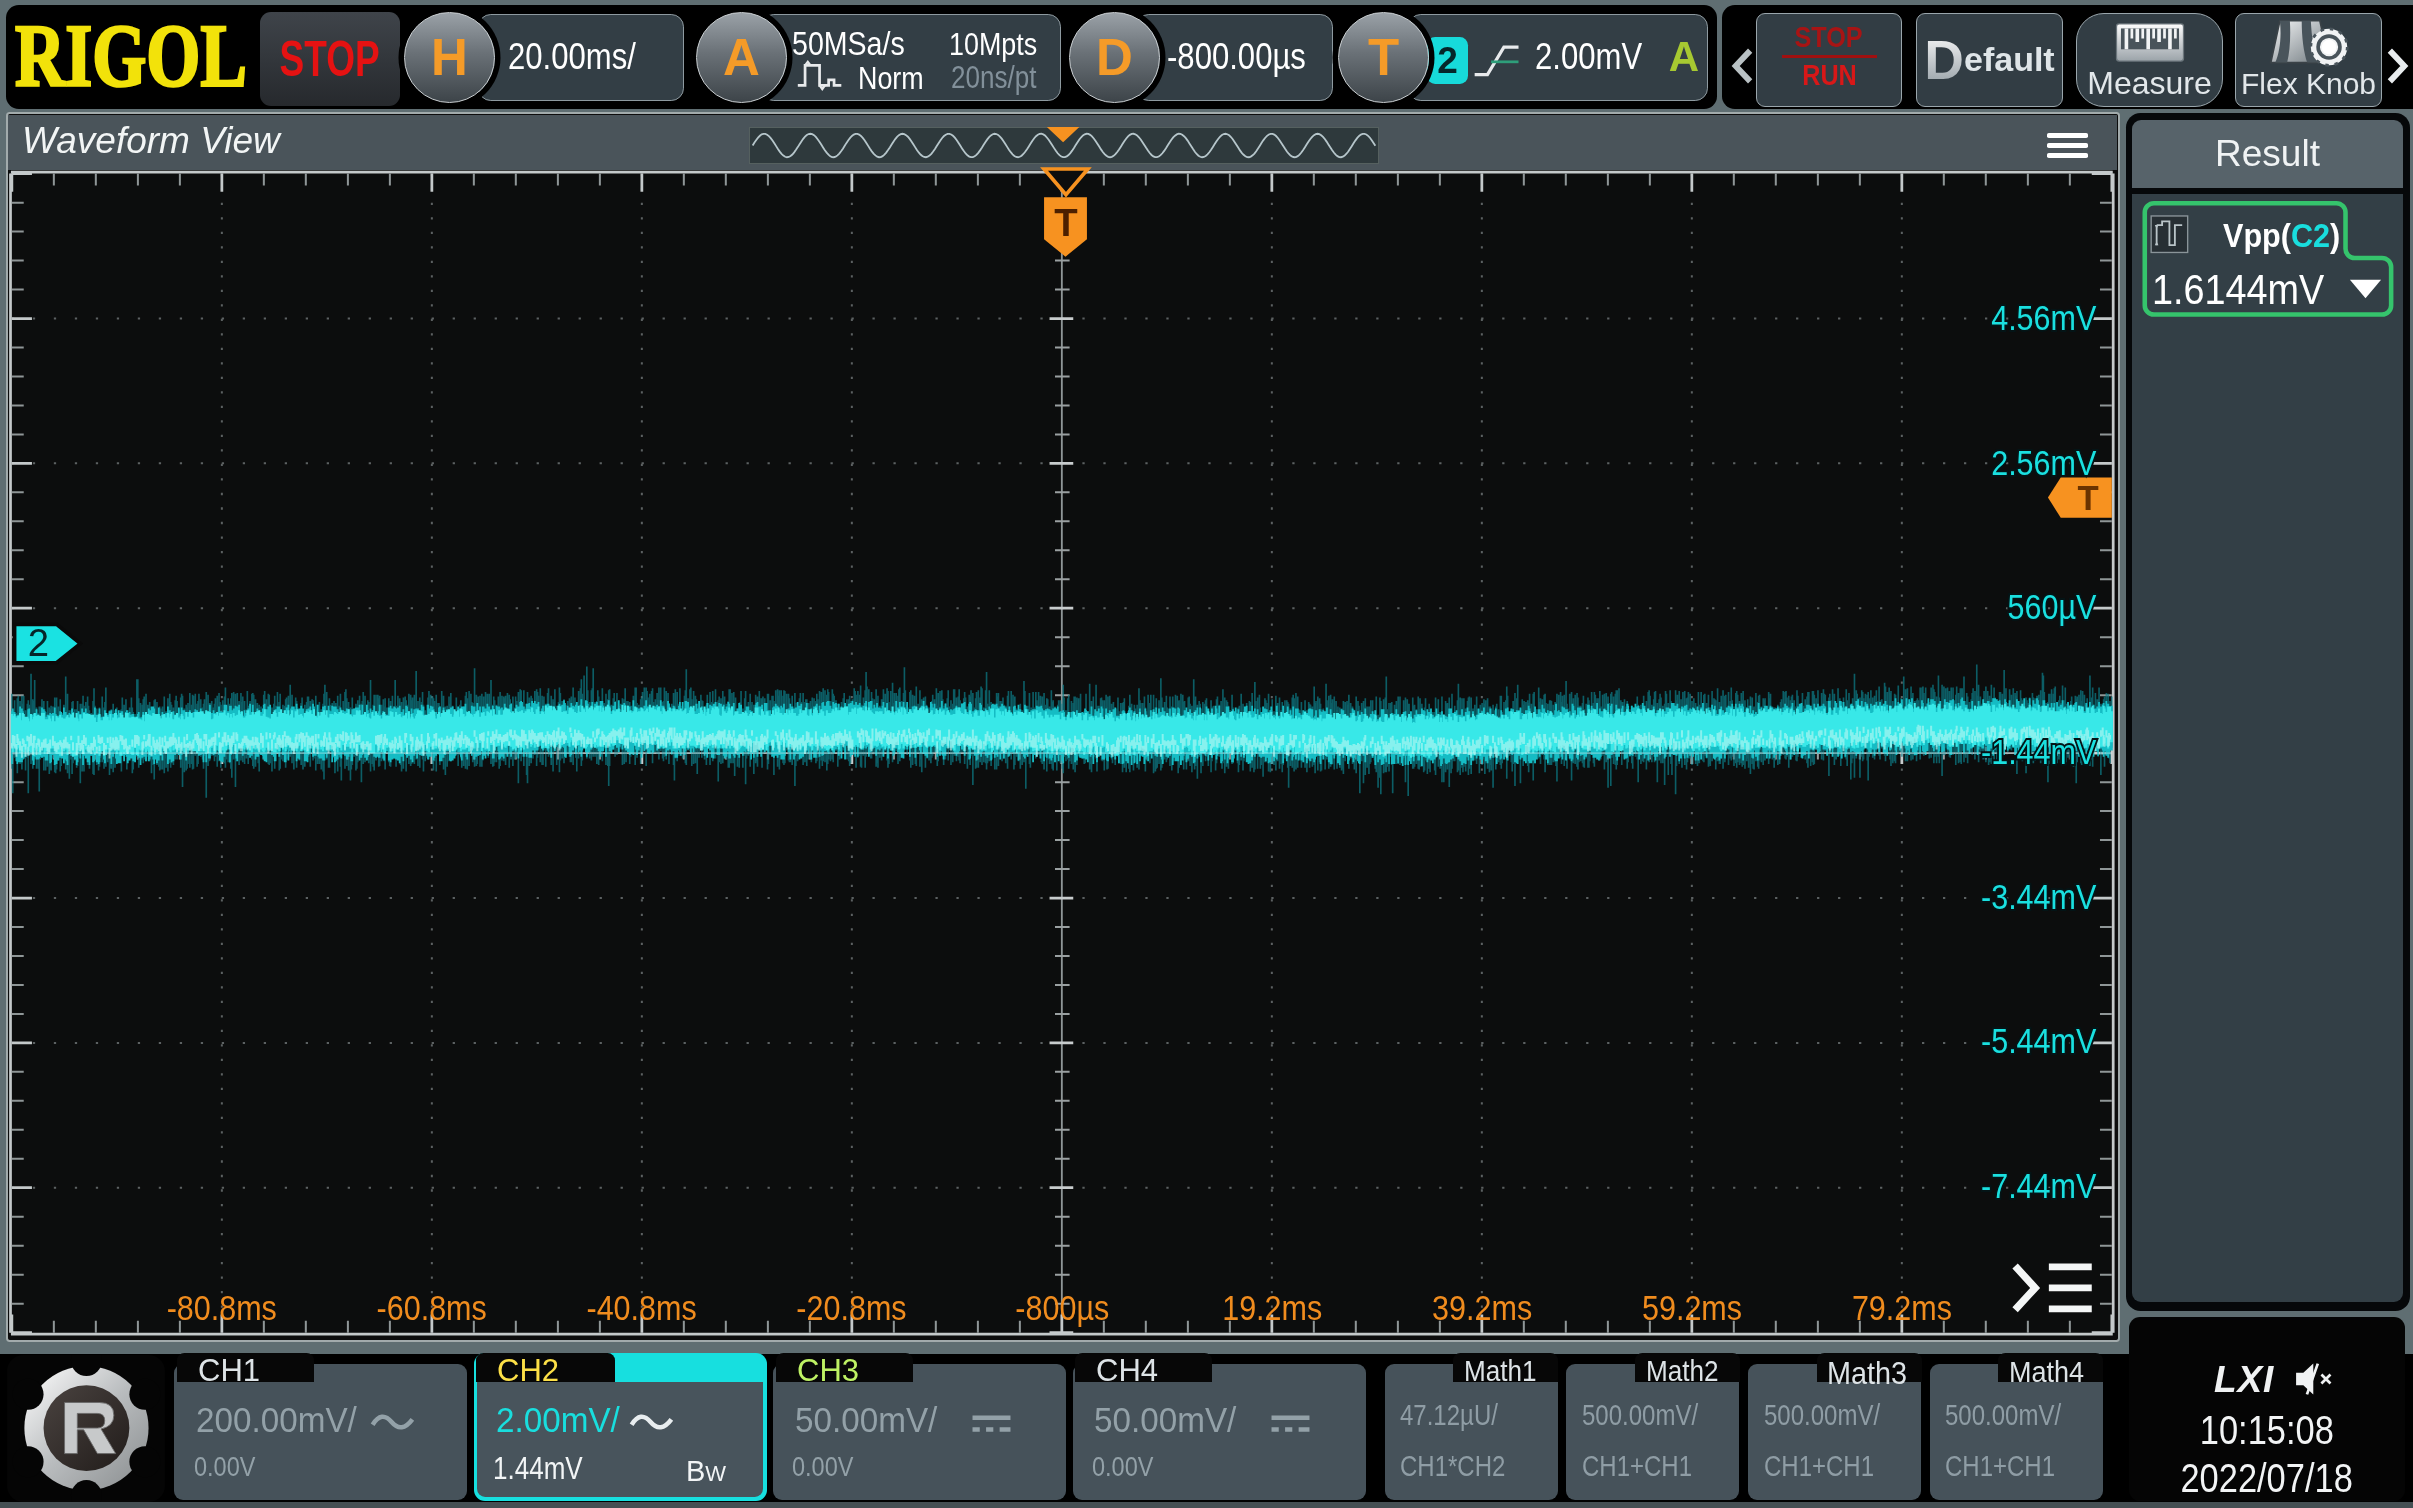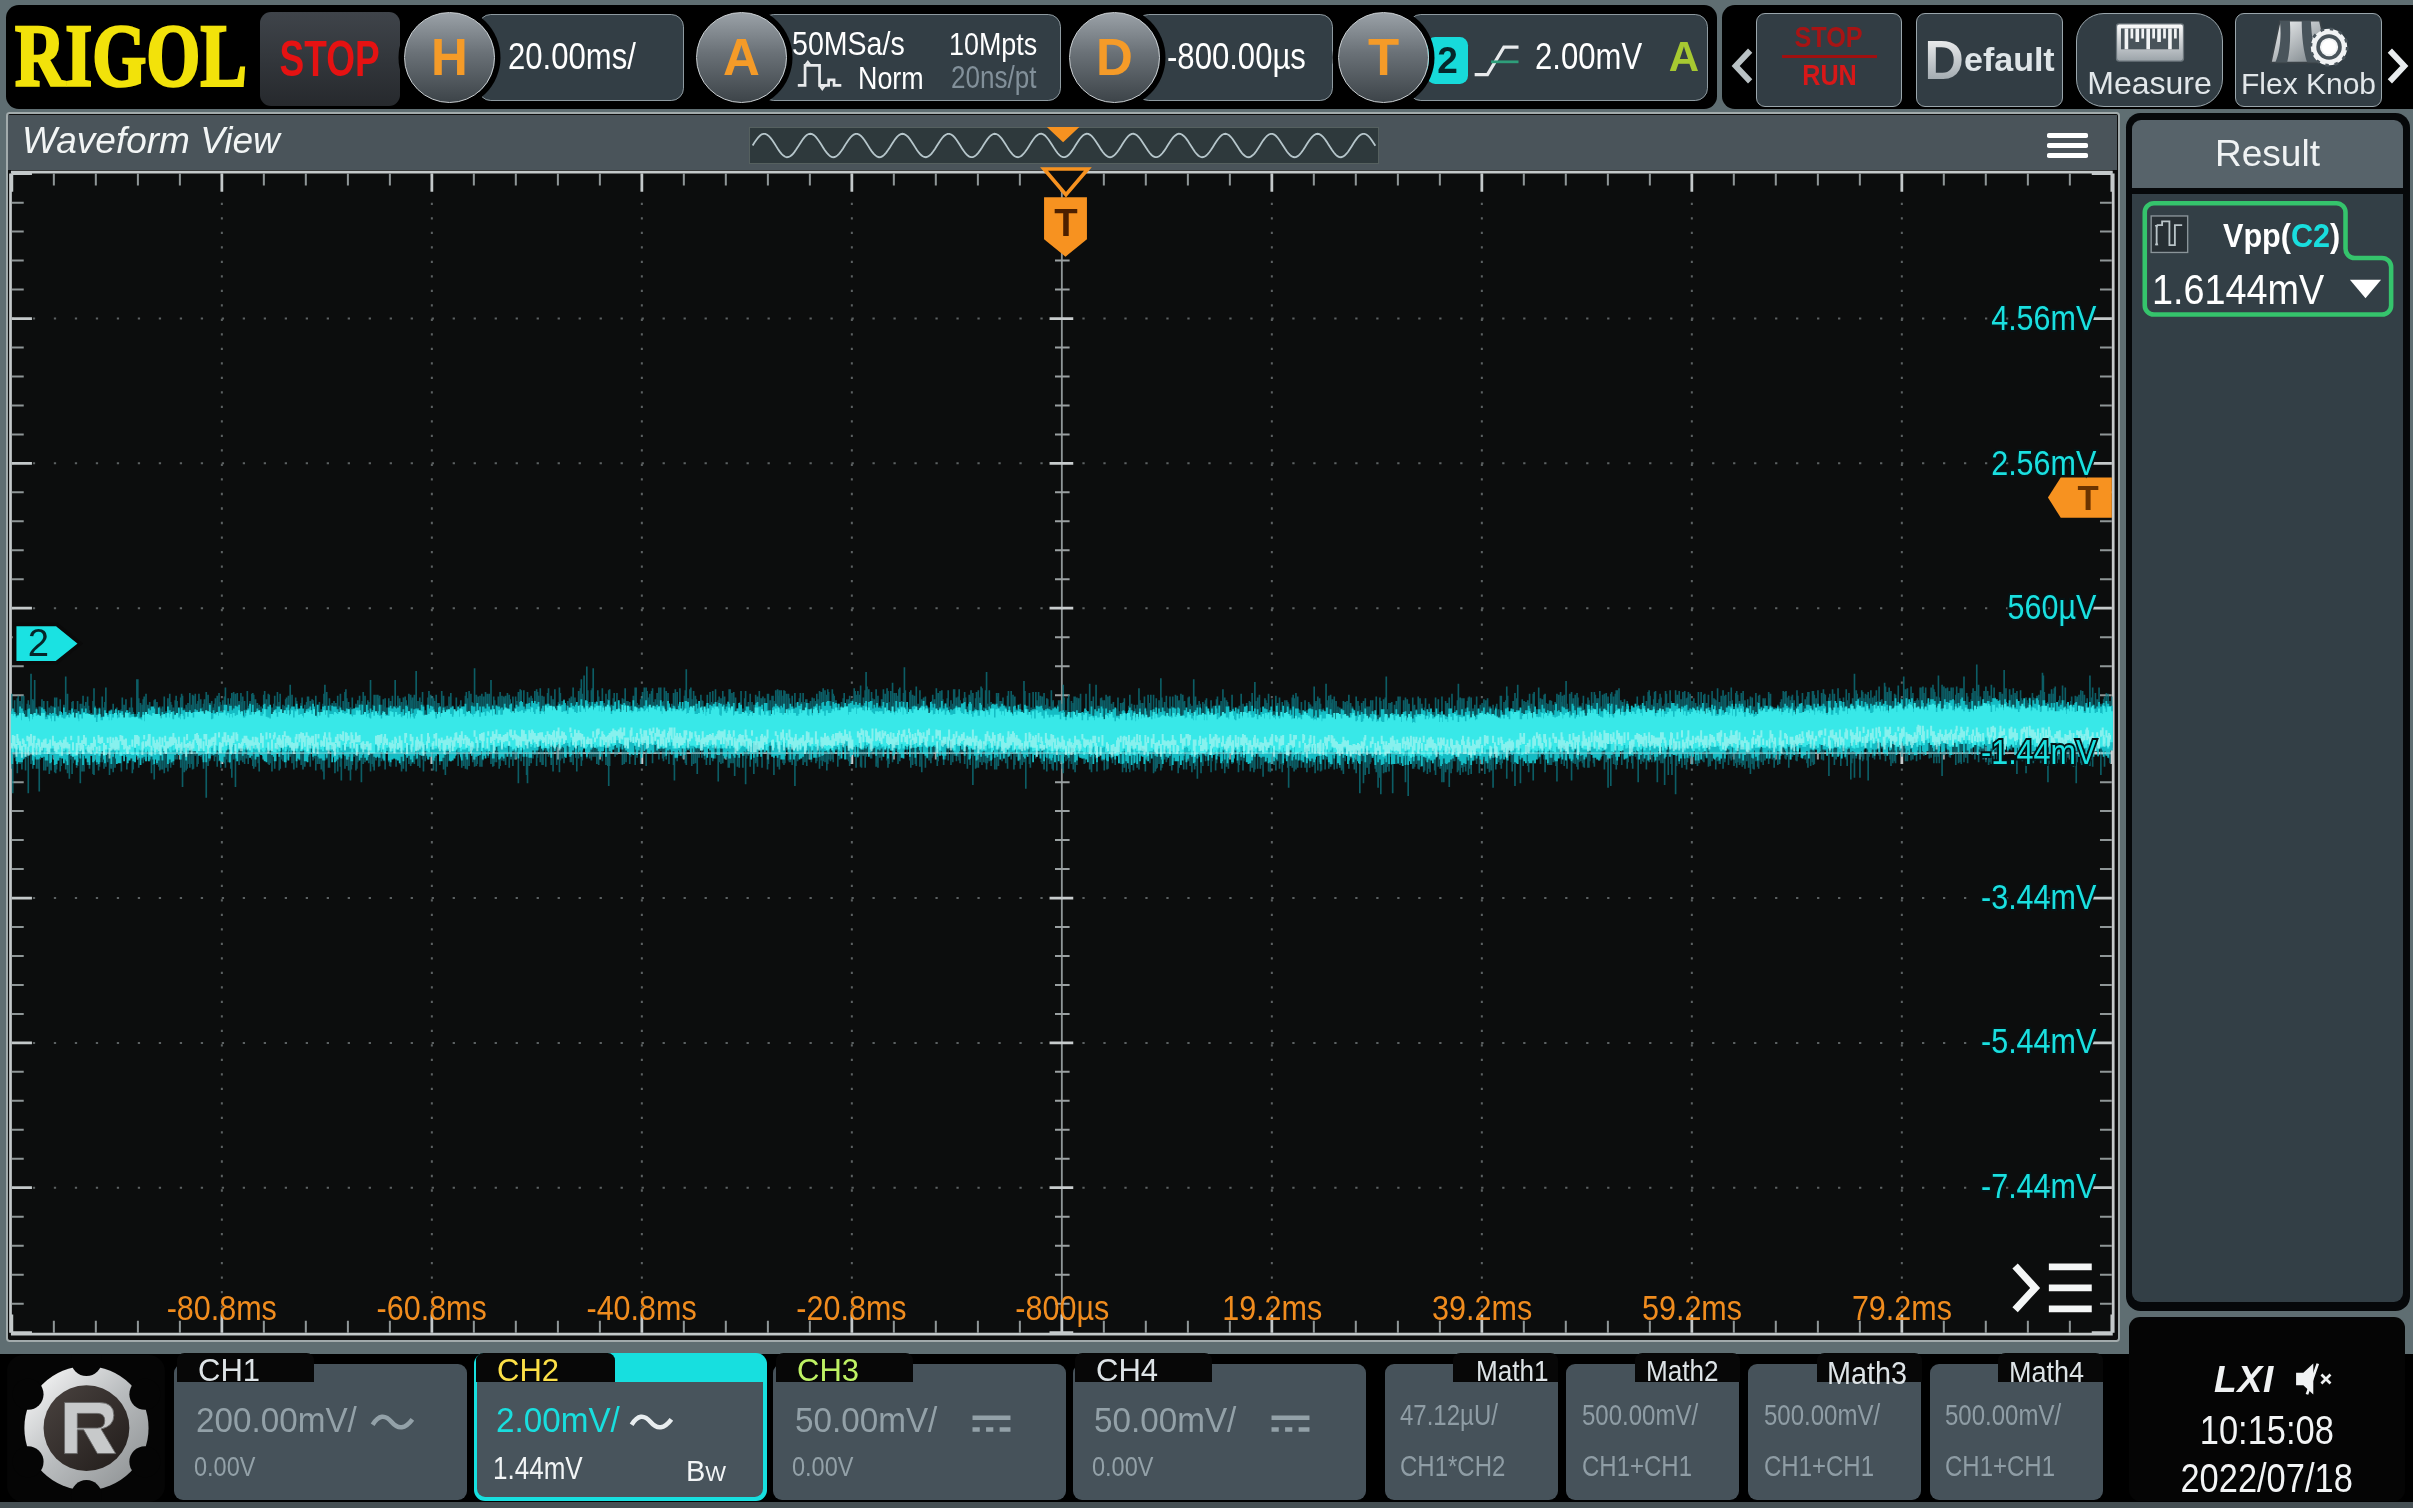--- a/index.html
+++ b/index.html
@@ -280,21 +280,21 @@
 <div class="abs" style="left:1096px;top:1353px;font-size:31px;color:#dde3e6;">CH4</div>
 <div class="abs" style="left:1094px;top:1400px;"><span class="cv gv">50.00mV/</span></div>
 <svg class="abs" style="left:1267px;top:1414px;" width="47" height="20" viewBox="0 0 52 22">
     <path d="M5 4 H47" stroke="#93a1a8" stroke-width="5"></path>
     <path d="M5 17 h8 M20 17 h8 M35 17 h12" stroke="#93a1a8" stroke-width="5"></path>
   </svg>
 <div class="abs" style="left:1092px;top:1451px;"><span class="cx mv">0.00V</span></div>
 
 <div class="abs" style="left:1385px;top:1364px;width:173px;height:136px;background:#46525a;border-radius:9px;"></div>
 <div class="abs" style="left:1453px;top:1353px;width:105px;height:29px;background:#070707;border-radius:7.3px 7.3px 0 0;"></div>
-<div class="abs" style="left:1464px;top:1355px;font-size:29px;color:#dde3e6;margin-left:12px;"><span class="cx" style="transform:scaleX(0.9);">Math1</span></div>
+<div class="abs" style="left:1464px;top:1355px;font-size:29px;color:#dde3e6;"><span class="cx" style="transform:scaleX(0.9);">Math1</span></div>
 <div class="abs" style="left:1400px;top:1398px;"><span class="cm">47.12µU/</span></div>
 <div class="abs" style="left:1400px;top:1449px;"><span class="cm">CH1*CH2</span></div>
 
 <div class="abs" style="left:1566px;top:1364px;width:173px;height:136px;background:#46525a;border-radius:9px;"></div>
 <div class="abs" style="left:1635px;top:1353px;width:105px;height:29px;background:#070707;border-radius:7.3px 7.3px 0 0;"></div>
 <div class="abs" style="left:1646px;top:1355px;font-size:29px;color:#dde3e6;"><span class="cx" style="transform:scaleX(0.9);">Math2</span></div>
 <div class="abs" style="left:1582px;top:1398px;"><span class="cm">500.00mV/</span></div>
 <div class="abs" style="left:1582px;top:1449px;"><span class="cm">CH1+CH1</span></div>
 
 <div class="abs" style="left:1748px;top:1364px;width:173px;height:136px;background:#46525a;border-radius:9px;"></div>

